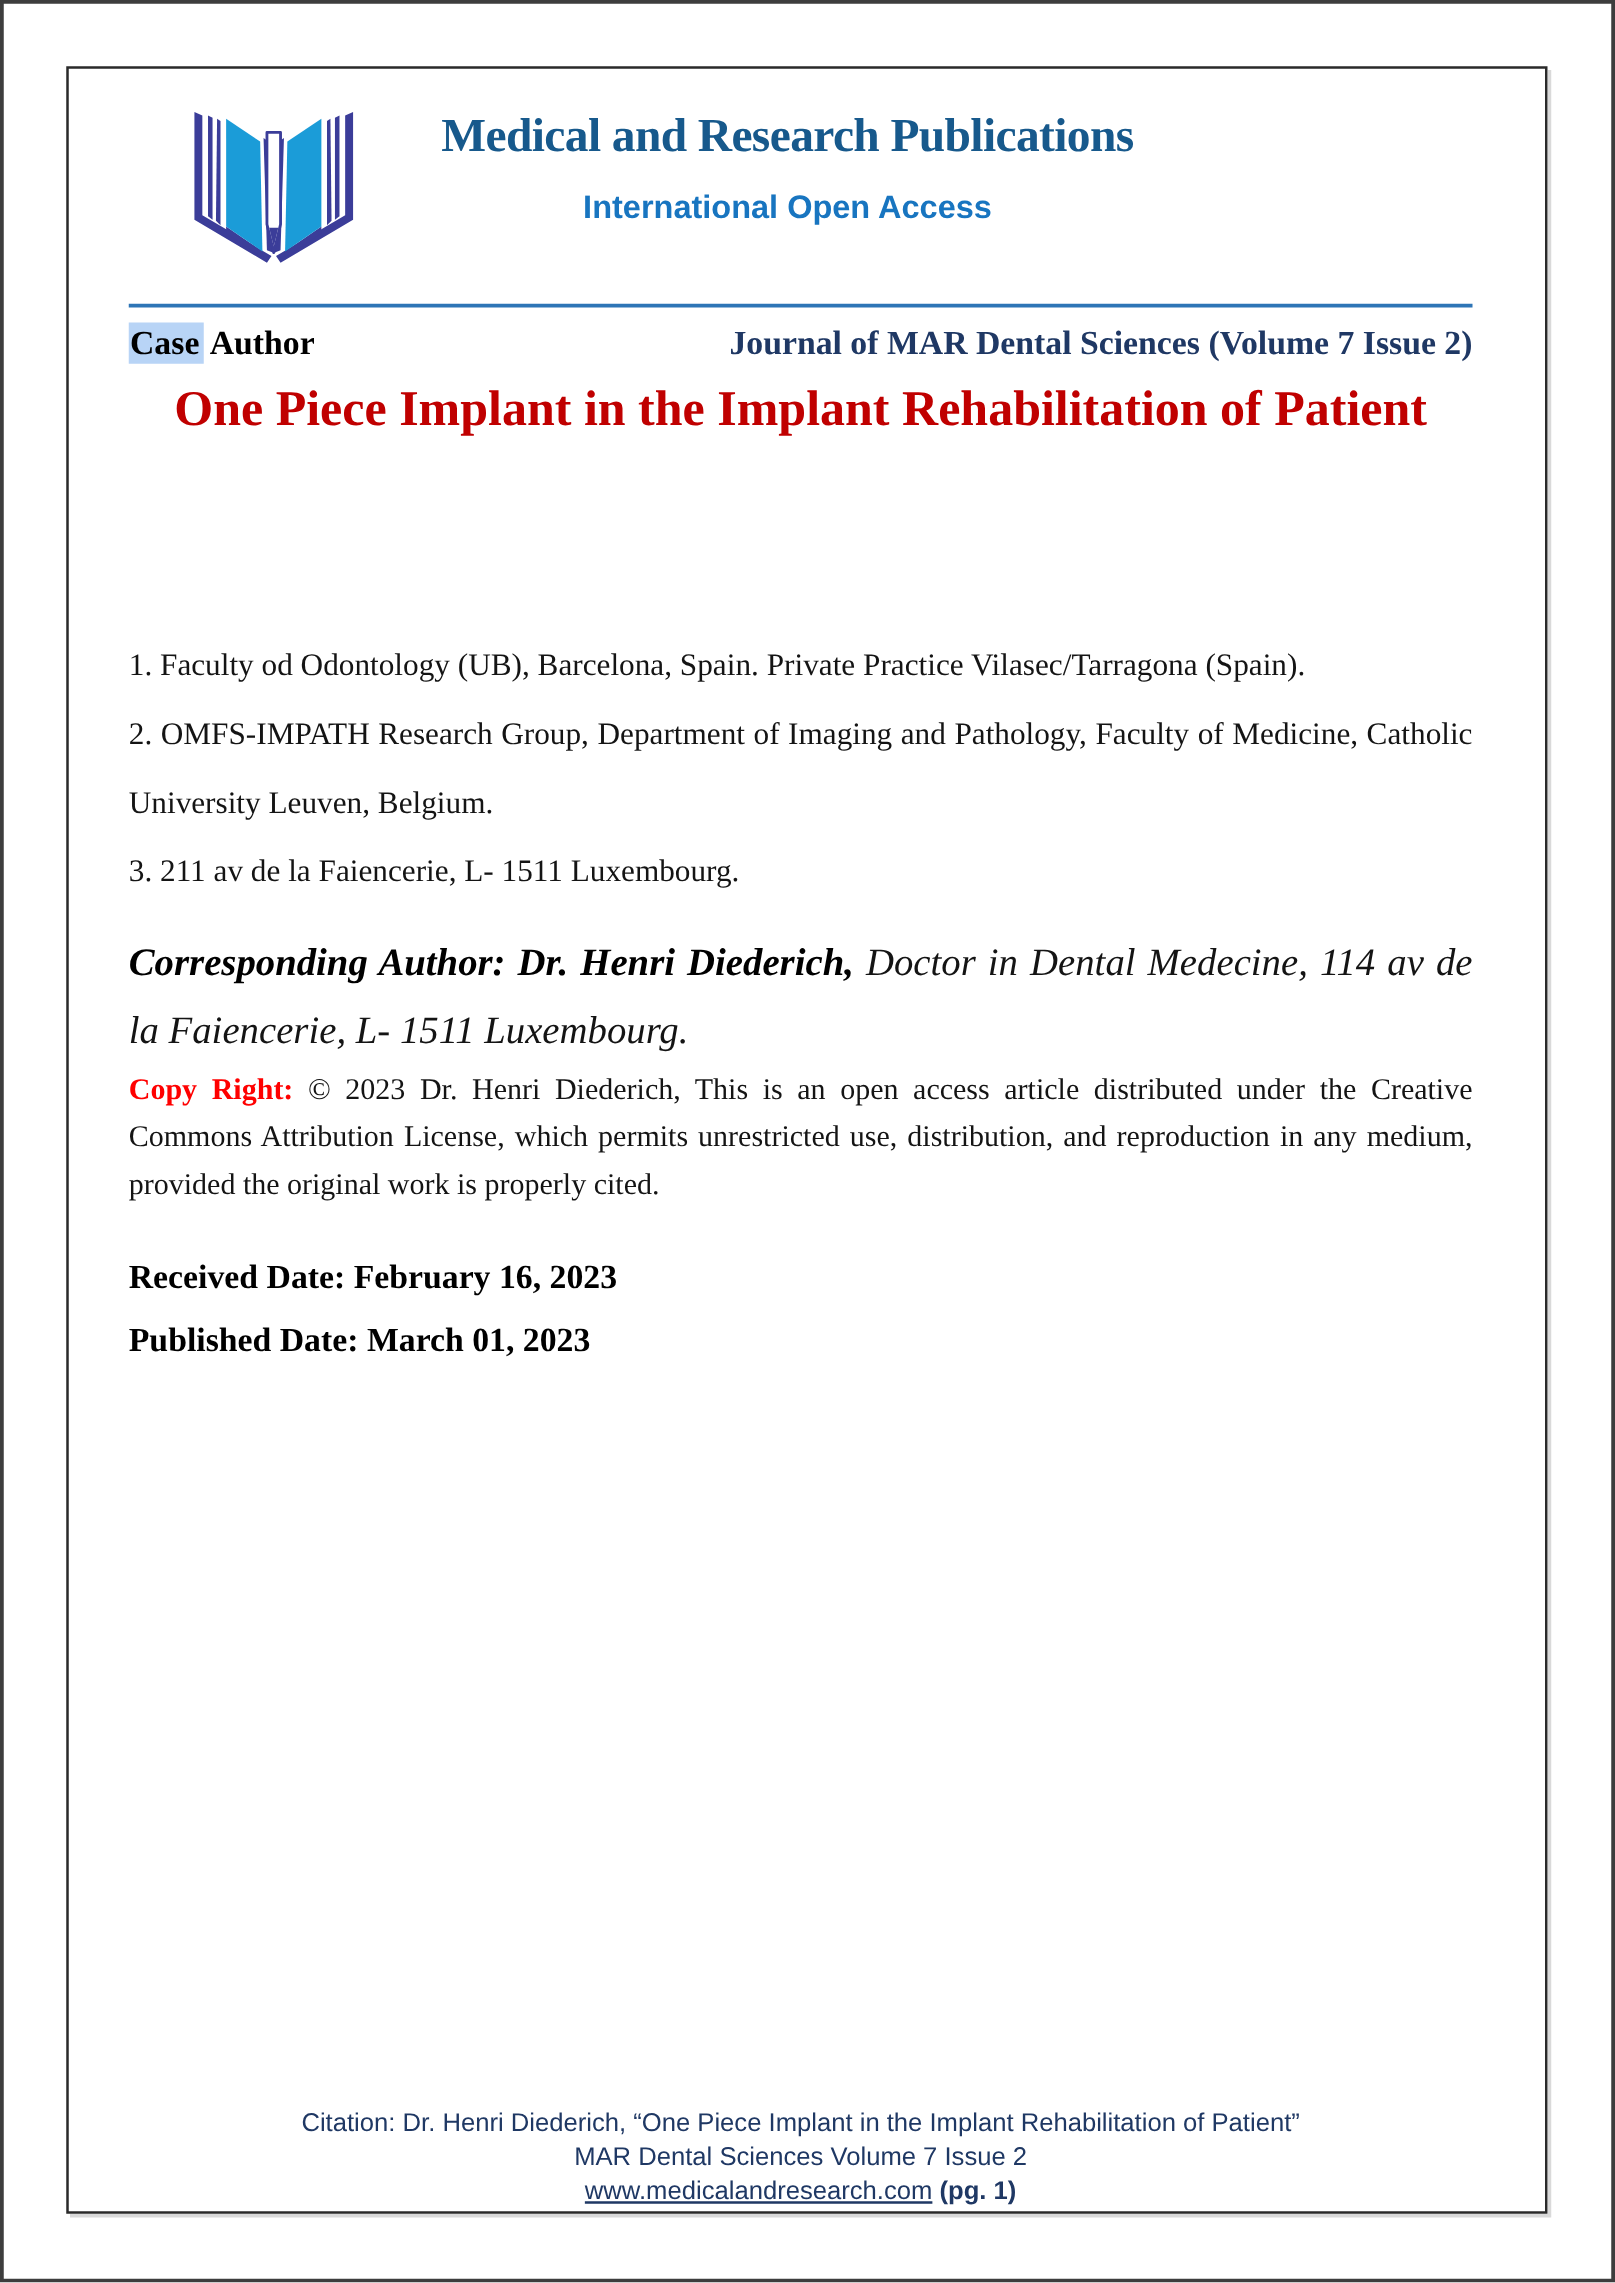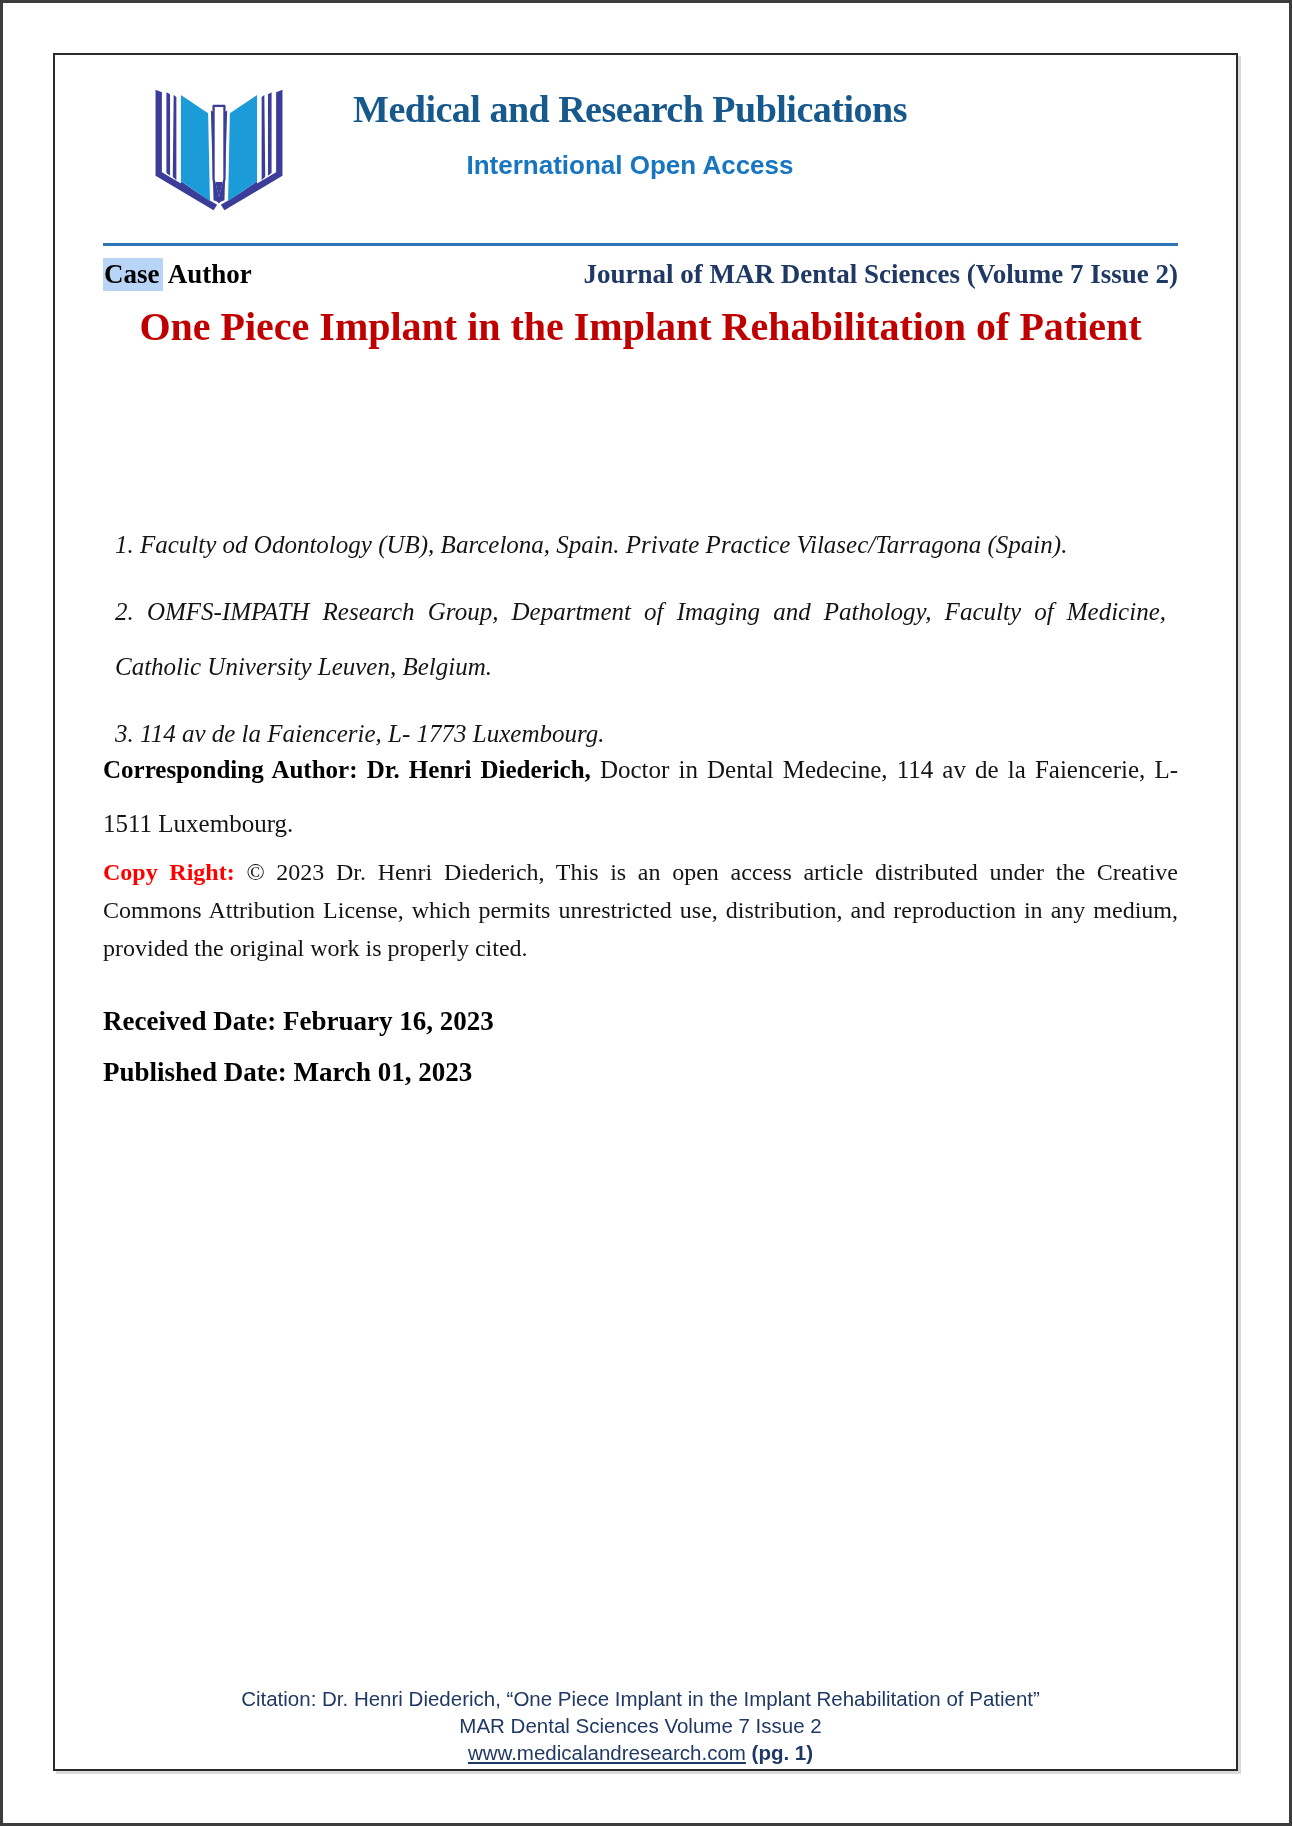--- a/index.html
+++ b/index.html
@@ -50,25 +50,25 @@
     position:absolute;left:100px;top:398px;width:1075px;
     text-align:center;font-size:26px;color:#101010;white-space:nowrap;
   }
   .author + .author{margin-left:22px;}
   .author sup{font-size:64%;position:relative;top:-0.55em;}
   
   .affiliations{
     position:absolute;left:100px;top:502px;width:1075px;
     font-size:25px;line-height:55px;color:#141414;
   }
-  .affiliations p{margin:12px;font-style:italic;}
+  .affiliations p{margin:0;}
   .affil-justify{text-align:justify;}
   .corresponding{
     position:absolute;left:100px;top:740px;width:1075px;
-    font-size:25px;line-height:54px;color:#141414;text-align:justify;
+    font-size:31px;line-height:54px;color:#141414;text-align:justify;font-style:italic;
   }
   .corresponding b{color:#000000;}
   .copyright{
     position:absolute;left:100px;top:850px;width:1075px;
     font-size:24px;line-height:38px;color:#141414;text-align:justify;
   }
   .copyright-label{font-weight:700;color:#FF0000;}
   .date-line{position:absolute;left:100px;font-weight:700;font-size:27px;color:#000000;}
   .received{top:1003px;}
   .published{top:1054px;}
@@ -118,21 +118,21 @@
     <span class="doc-type"><span class="case-highlight">Case</span><span> Author</span></span>
     <span class="journal-name">Journal of MAR Dental Sciences (Volume 7 Issue 2)</span>
   </div>
 
   <div class="article-title">One Piece Implant in the Implant Rehabilitation of Patient</div>
 
 
   <div class="affiliations">
     <p>1. Faculty od Odontology (UB), Barcelona, Spain. Private Practice Vilasec/Tarragona (Spain).</p>
     <p class="affil-justify">2. OMFS-IMPATH Research Group, Department of Imaging and Pathology, Faculty of Medicine, Catholic University Leuven, Belgium.</p>
-    <p>3. 114 av de la Faiencerie, L- 1773 Luxembourg.</p>
+    <p>3. 211 av de la Faiencerie, L- 1511 Luxembourg.</p>
   </div>
 
   <div class="corresponding">
     <b>Corresponding Author: Dr. Henri Diederich,</b>
     <span>Doctor in Dental Medecine, 114 av de la Faiencerie, L- 1511 Luxembourg.</span>
   </div>
 
   <div class="copyright">
     <span class="copyright-label">Copy Right:</span>
     <span>© 2023 Dr. Henri Diederich, This is an open access article distributed under the Creative Commons Attribution License, which permits unrestricted use, distribution, and reproduction in any medium, provided the original work is properly cited.</span>

